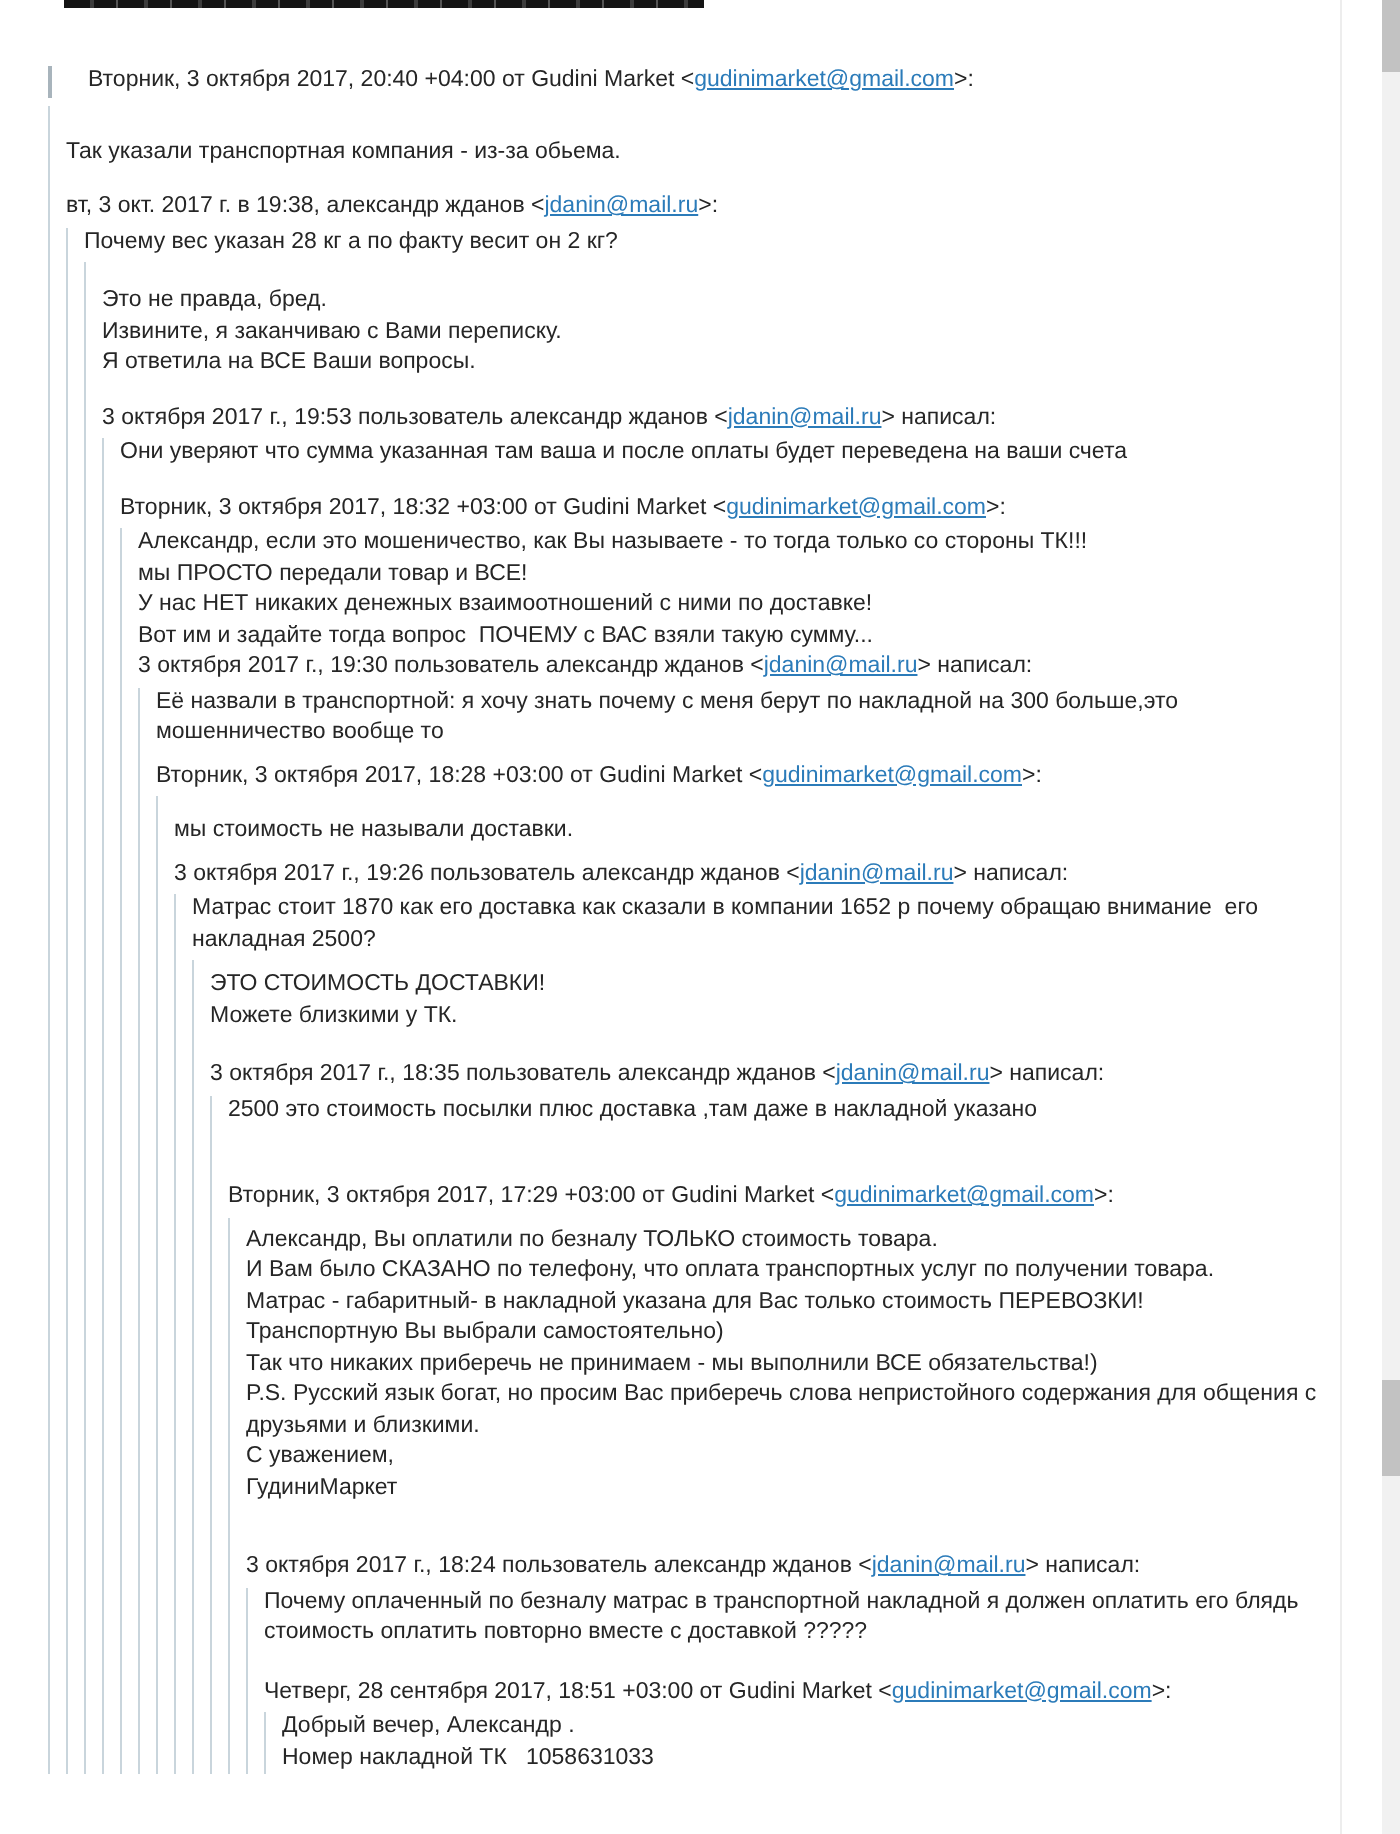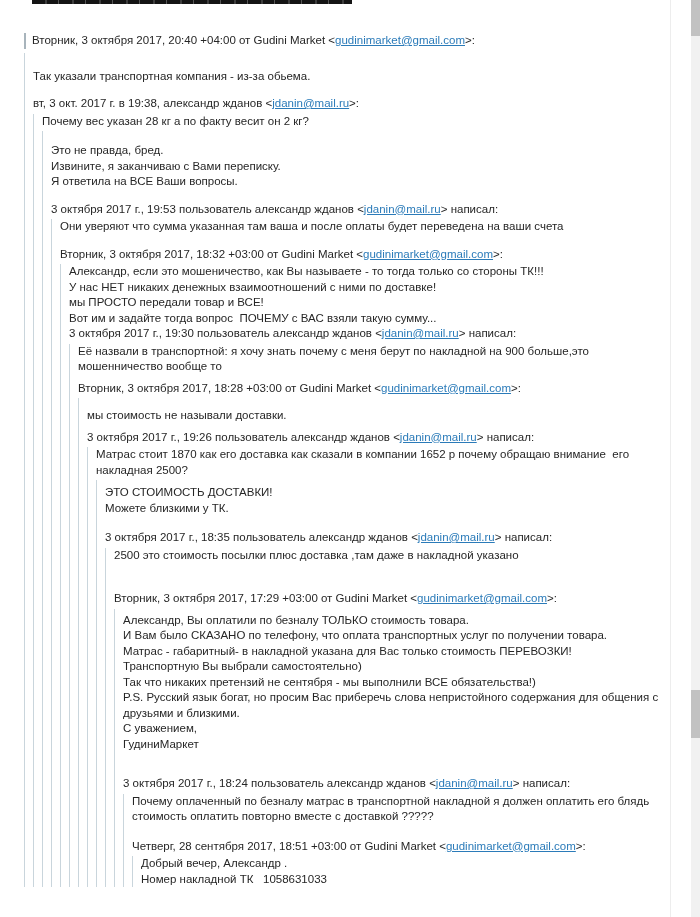--- a/index.html
+++ b/index.html
@@ -13,21 +13,21 @@
     position:absolute;top:0;left:32px;width:320px;height:4px;
     background:repeating-linear-gradient(90deg,#141414 0 13px,#3d3d3d 13px 15px,#141414 15px 26px,#555 26px 27px);
   }
   .divider{position:absolute;top:0;bottom:0;left:670px;width:1px;background:#ededed;}
   .sb-track{position:absolute;top:0;bottom:0;right:0;width:9px;background:#f1f1f1;}
   .sb-thumb1{position:absolute;top:0;right:0;width:9px;height:36px;background:#c2c2c2;}
   .sb-thumb2{position:absolute;top:690px;right:0;width:9px;height:48px;background:#c2c2c2;}
   .content{position:absolute;top:0;left:0;width:636px;padding:33px 0 0 24px;}
   .hdr{white-space:pre-wrap;}
   .hdr a,.email{color:#2b7bb9;text-decoration:underline;cursor:pointer;}
-  .root-hdr{border-left:2px solid #a8b4bc;padding-left:6px;}
+  .root-hdr{border-left:2px solid #a8b4bc;padding-left:18px;}
   .q{border-left:1px solid #c9d5dc;padding-left:8px;margin-top:2px;}
   .line{white-space:pre-wrap;}
   .mt0{margin-top:0}.mt6{margin-top:6px}.mt8{margin-top:24px}.mt12{margin-top:12px}
   .mt14{margin-top:14px}.mt16{margin-top:16px}.mt26{margin-top:28px}
   .pt4{padding-top:4px}.pt5{padding-top:5px}.pt10{padding-top:10px}
   .pt12{padding-top:12px}.pt16{padding-top:16px}
 </style>
 </head>
 <body>
 
@@ -53,27 +53,27 @@
         <div class="line">Извините, я заканчиваю с Вами переписку.</div>
         <div class="line">Я ответила на ВСЕ Ваши вопросы.</div>
         <div class="hdr mt12"><span>3 октября 2017 г., 19:53 пользователь александр жданов &lt;</span><a class="email">jdanin@mail.ru</a><span>&gt; написал:</span></div>
 
         <div class="q">
           <div class="line">Они уверяют что сумма указанная там ваша и после оплаты будет переведена на ваши счета</div>
           <div class="hdr mt12"><span>Вторник, 3 октября 2017, 18:32 +03:00 от Gudini Market &lt;</span><a class="email">gudinimarket@gmail.com</a><span>&gt;:</span></div>
 
           <div class="q">
             <div class="line">Александр, если это мошеничество, как Вы называете - то тогда только со стороны ТК!!!</div>
+            <div class="line">мы ПРОСТО передали товар и ВСЕ!</div>
             <div class="line">У нас НЕТ никаких денежных взаимоотношений с ними по доставке!</div>
-            <div class="line">мы ПРОСТО передали товар и ВСЕ!</div>
             <div class="line">Вот им и задайте тогда вопрос  ПОЧЕМУ с ВАС взяли такую сумму...</div>
             <div class="hdr mt0"><span>3 октября 2017 г., 19:30 пользователь александр жданов &lt;</span><a class="email">jdanin@mail.ru</a><span>&gt; написал:</span></div>
 
             <div class="q">
-              <div class="line">Её назвали в транспортной: я хочу знать почему с меня берут по накладной на 900 больше,это мошенничество вообще то</div>
+              <div class="line">Её назвали в транспортной: я хочу знать почему с меня берут по накладной на 300 больше,это мошенничество вообще то</div>
               <div class="hdr mt6"><span>Вторник, 3 октября 2017, 18:28 +03:00 от Gudini Market &lt;</span><a class="email">gudinimarket@gmail.com</a><span>&gt;:</span></div>
 
               <div class="q pt10">
                 <div class="line">мы стоимость не называли доставки.</div>
                 <div class="hdr mt6"><span>3 октября 2017 г., 19:26 пользователь александр жданов &lt;</span><a class="email">jdanin@mail.ru</a><span>&gt; написал:</span></div>
 
                 <div class="q">
                   <div class="line">Матрас стоит 1870 как его доставка как сказали в компании 1652 р почему обращаю внимание  его накладная 2500?</div>
 
                   <div class="q pt5">
@@ -83,21 +83,21 @@
 
                     <div class="q">
                       <div class="line">2500 это стоимость посылки плюс доставка ,там даже в накладной указано</div>
                       <div class="hdr mt26"><span>Вторник, 3 октября 2017, 17:29 +03:00 от Gudini Market &lt;</span><a class="email">gudinimarket@gmail.com</a><span>&gt;:</span></div>
 
                       <div class="q pt4">
                         <div class="line">Александр, Вы оплатили по безналу ТОЛЬКО стоимость товара.</div>
                         <div class="line">И Вам было СКАЗАНО по телефону, что оплата транспортных услуг по получении товара.</div>
                         <div class="line">Матрас - габаритный- в накладной указана для Вас только стоимость ПЕРЕВОЗКИ!</div>
                         <div class="line">Транспортную Вы выбрали самостоятельно)</div>
-                        <div class="line">Так что никаких претензий не сентября - мы выполнили ВСЕ обязательства!)</div>
+                        <div class="line">Так что никаких приберечь не принимаем - мы выполнили ВСЕ обязательства!)</div>
                         <div class="line">P.S. Русский язык богат, но просим Вас приберечь слова непристойного содержания для общения с друзьями и близкими.</div>
                         <div class="line">С уважением,</div>
                         <div class="line">ГудиниМаркет</div>
                         <div class="hdr mt8"><span>3 октября 2017 г., 18:24 пользователь александр жданов &lt;</span><a class="email">jdanin@mail.ru</a><span>&gt; написал:</span></div>
 
                         <div class="q">
                           <div class="line">Почему оплаченный по безналу матрас в транспортной накладной я должен оплатить его блядь стоимость оплатить повторно вместе с доставкой ?????</div>
                           <div class="hdr mt14"><span>Четверг, 28 сентября 2017, 18:51 +03:00 от Gudini Market &lt;</span><a class="email">gudinimarket@gmail.com</a><span>&gt;:</span></div>
 
                           <div class="q">

